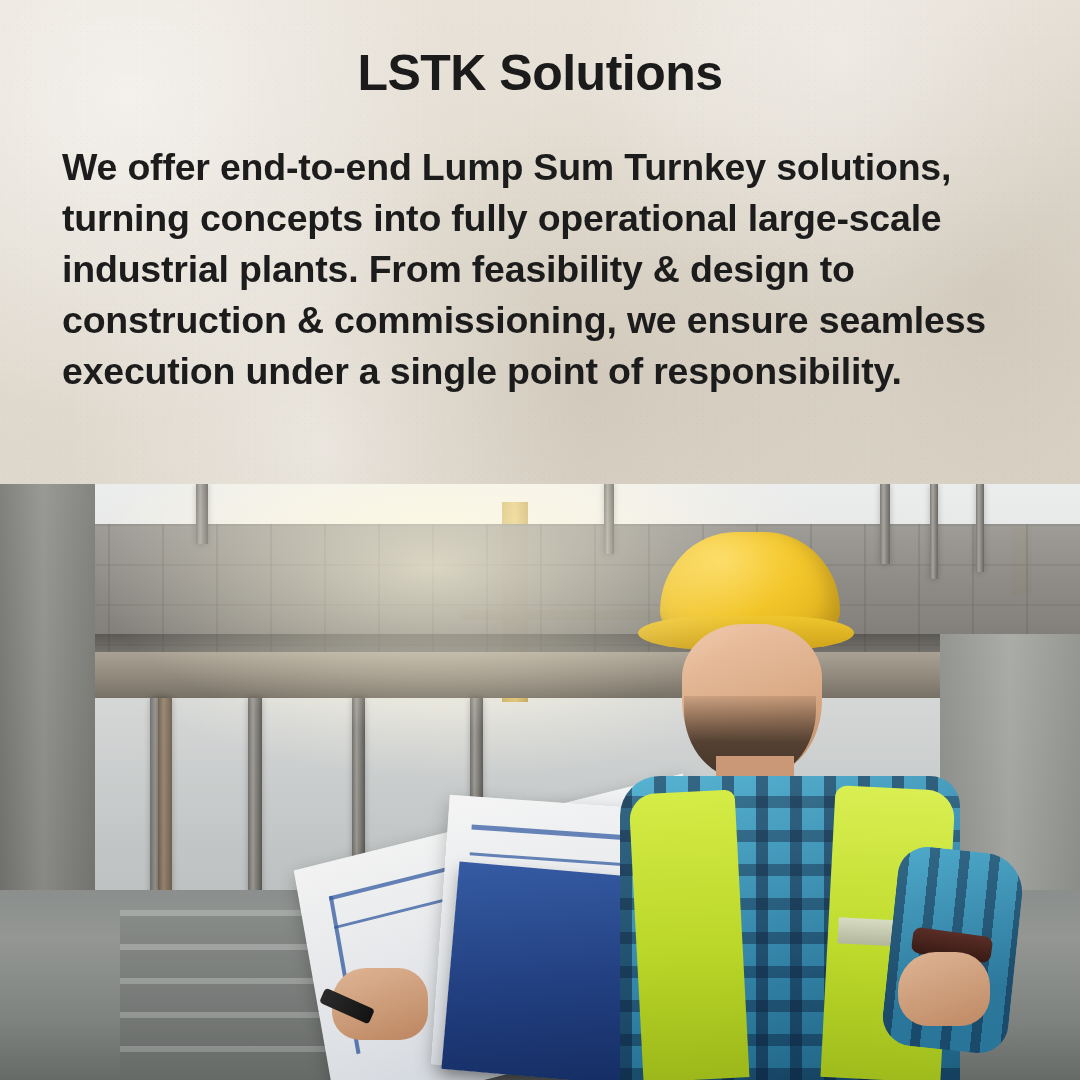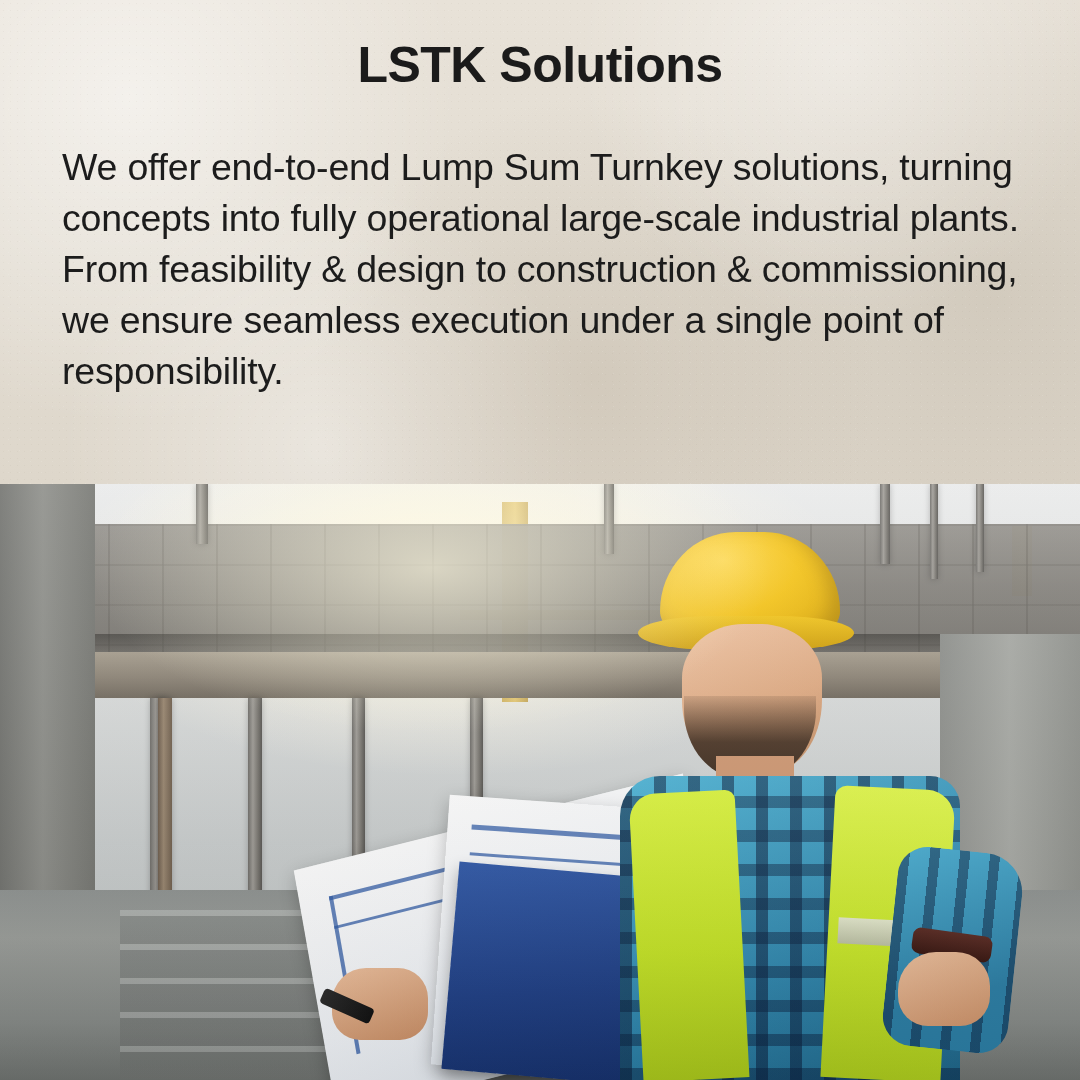--- a/index.html
+++ b/index.html
@@ -45,38 +45,38 @@
     opacity: 0.33;
     background-image:
       radial-gradient(rgba(140,128,110,0.22) 0.8px, transparent 0.9px),
       radial-gradient(rgba(255,255,255,0.35) 0.7px, transparent 0.8px);
     background-size: 7px 7px, 11px 11px;
     background-position: 0 0, 3px 5px;
   }
 
   .headline {
     position: absolute;
-    top: 38px;
+    top: 46px;
     left: 0;
     width: 1080px;
     text-align: center;
     font-size: 50px;
     font-weight: 700;
     letter-spacing: -0.5px;
     color: #1b1b1b;
     line-height: 1.1;
   }
 
   .body-copy {
     position: absolute;
     top: 142px;
     left: 62px;
     width: 966px;
     font-size: 37.5px;
-    font-weight: 400;
+    font-weight: 700;
     line-height: 51px;
     color: #1c1c1c;
     letter-spacing: -0.2px;
   }
 
   
   .photo {
     position: absolute;
     top: 484px;
     left: 0;

